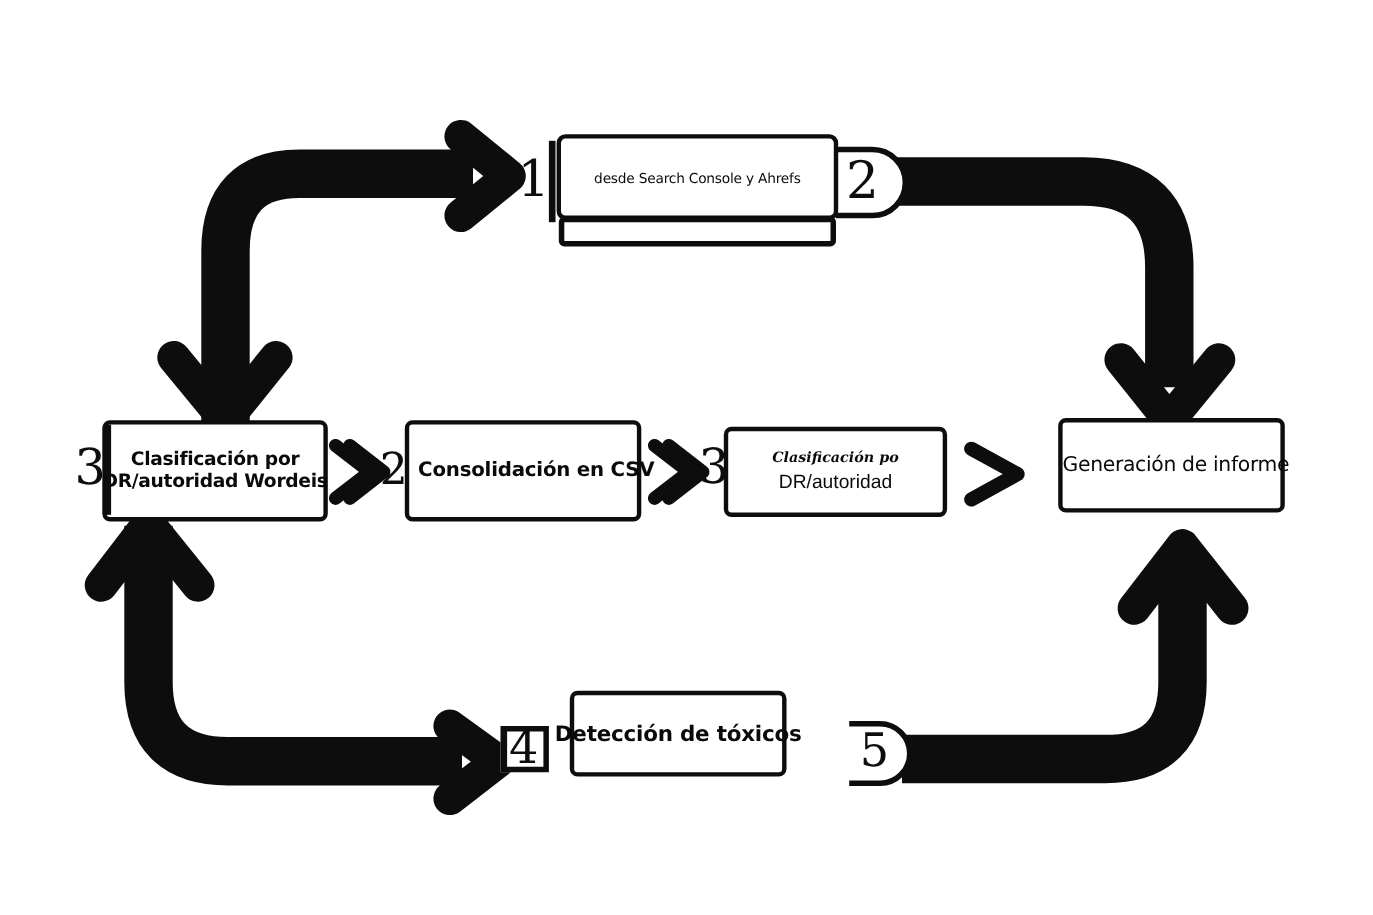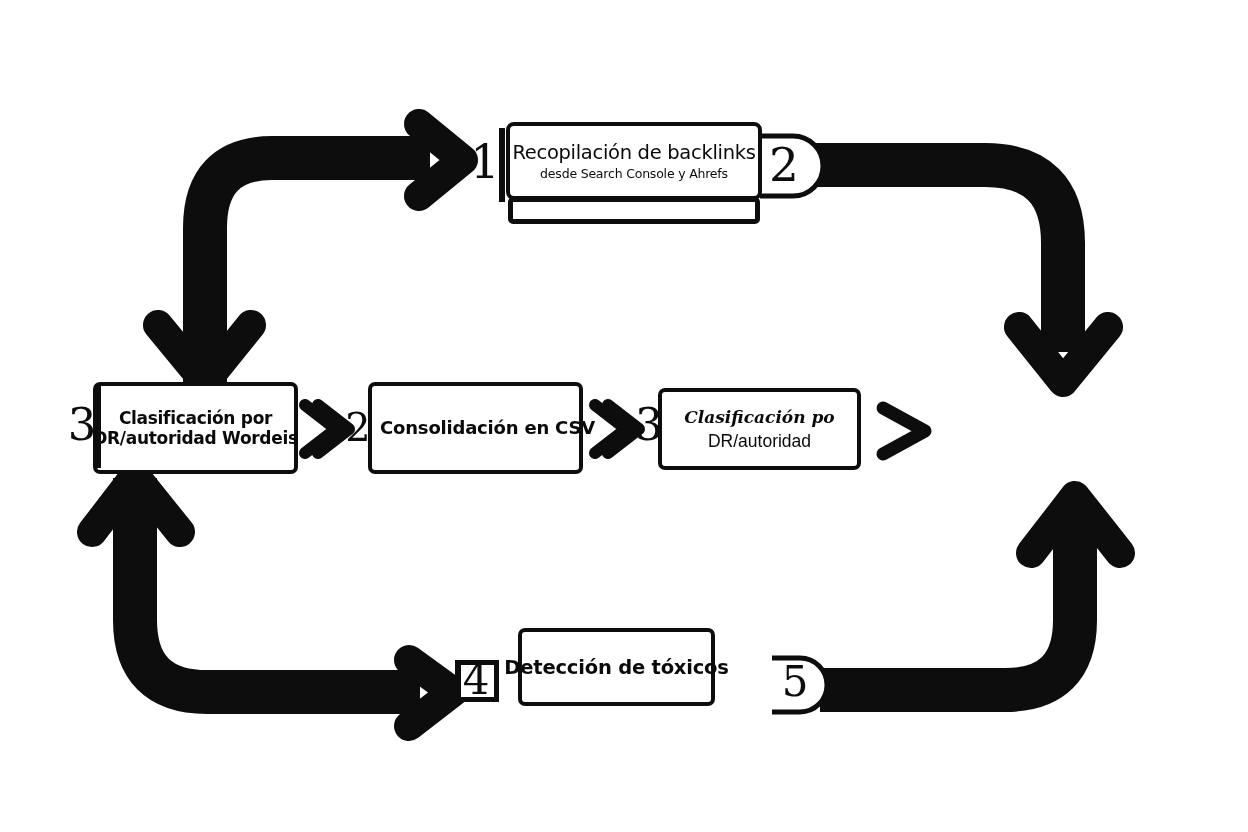--- a/index.html
+++ b/index.html
@@ -97,21 +97,21 @@
     padding-left: 24px;
   }
   #node-m3 {
     left: 658px; top: 388px;
     width: 203px; height: 82px;
   }
   #node-m3 .line-it {
     font-family: "DejaVu Serif", serif;
     font-style: italic;
     font-weight: 700;
-    font-size: 17px;
+    font-size: 13px;
   }
   #node-m3 .line-reg {
     font-family: Liberation Sans, sans-serif;
     font-weight: 400;
     font-size: 17.5px;
     margin-top: 4px;
   }
   #node-m4 {
     left: 962px; top: 380px;
     width: 206px; height: 86px;
@@ -256,39 +256,41 @@
 
     <g>
       <path d="M 760 136 L 793 136 A 30 30 0 0 1 793 196 L 760 196" fill="#ffffff" stroke="#0d0d0d" stroke-width="5"></path>
     </g>
     <g>
       <path d="M 772 658 L 800 658 A 27 27 0 0 1 800 712 L 772 712" fill="#ffffff" stroke="#0d0d0d" stroke-width="5"></path>
     </g>
   </svg>
 
   <div class="node" id="node-top">
-    <div class="node-line line-main">Recopilación de backlinks</div>
     <div class="node-line line-sub">desde Search Console y Ahrefs</div>
   </div>
   <div id="node-top-strip"></div>
 
   <div class="node" id="node-m1">
     <div class="node-line">Clasificación por</div>
     <div class="node-line">DR/autoridad Wordeis</div>
   </div>
 
   <div class="node" id="node-m2">
     <div class="node-line">Consolidación en CSV</div>
   </div>
 
   <div class="node" id="node-m3">
     <div class="node-line line-it">Clasificación po</div>
     <div class="node-line line-reg">DR/autoridad</div>
   </div>
 
+  <div class="node" id="node-m4">
+    <div class="node-line">Generación de informe</div>
+  </div>
 
   <div class="node" id="node-bottom">
     <div class="node-line">Detección de tóxicos</div>
   </div>
 
   <div id="marker-1-bar"></div>
   <div class="marker" id="marker-1">1</div>
 
   <div class="marker" id="marker-2">2</div>
 

